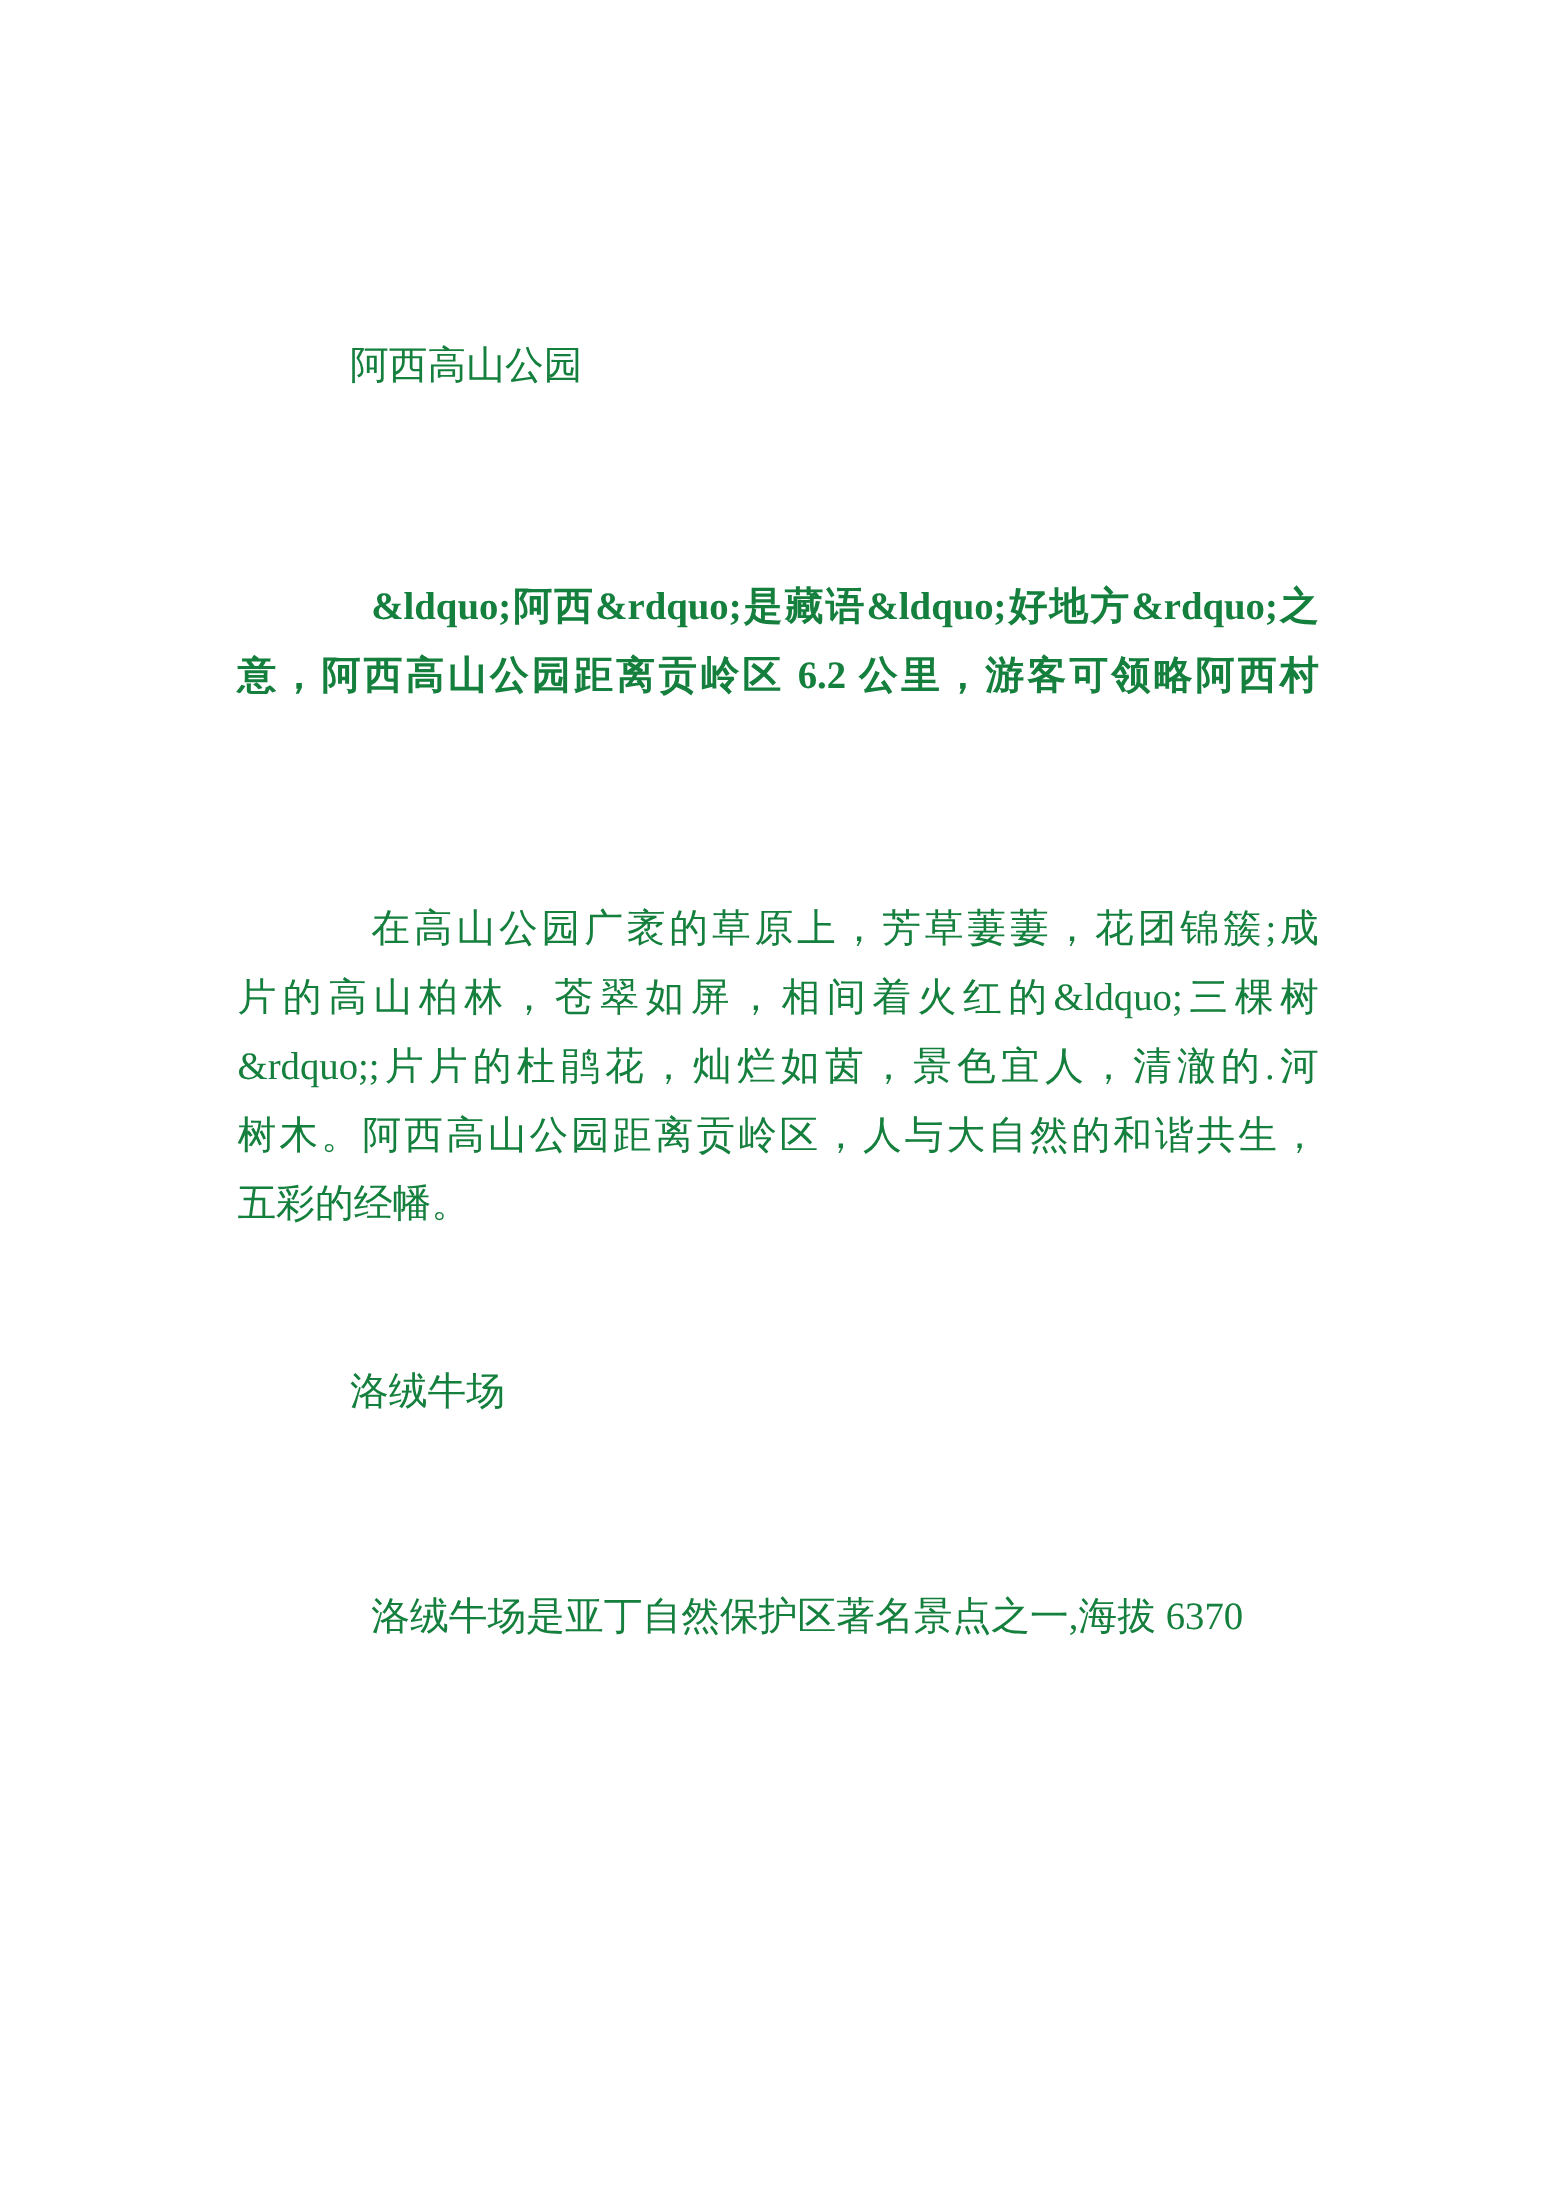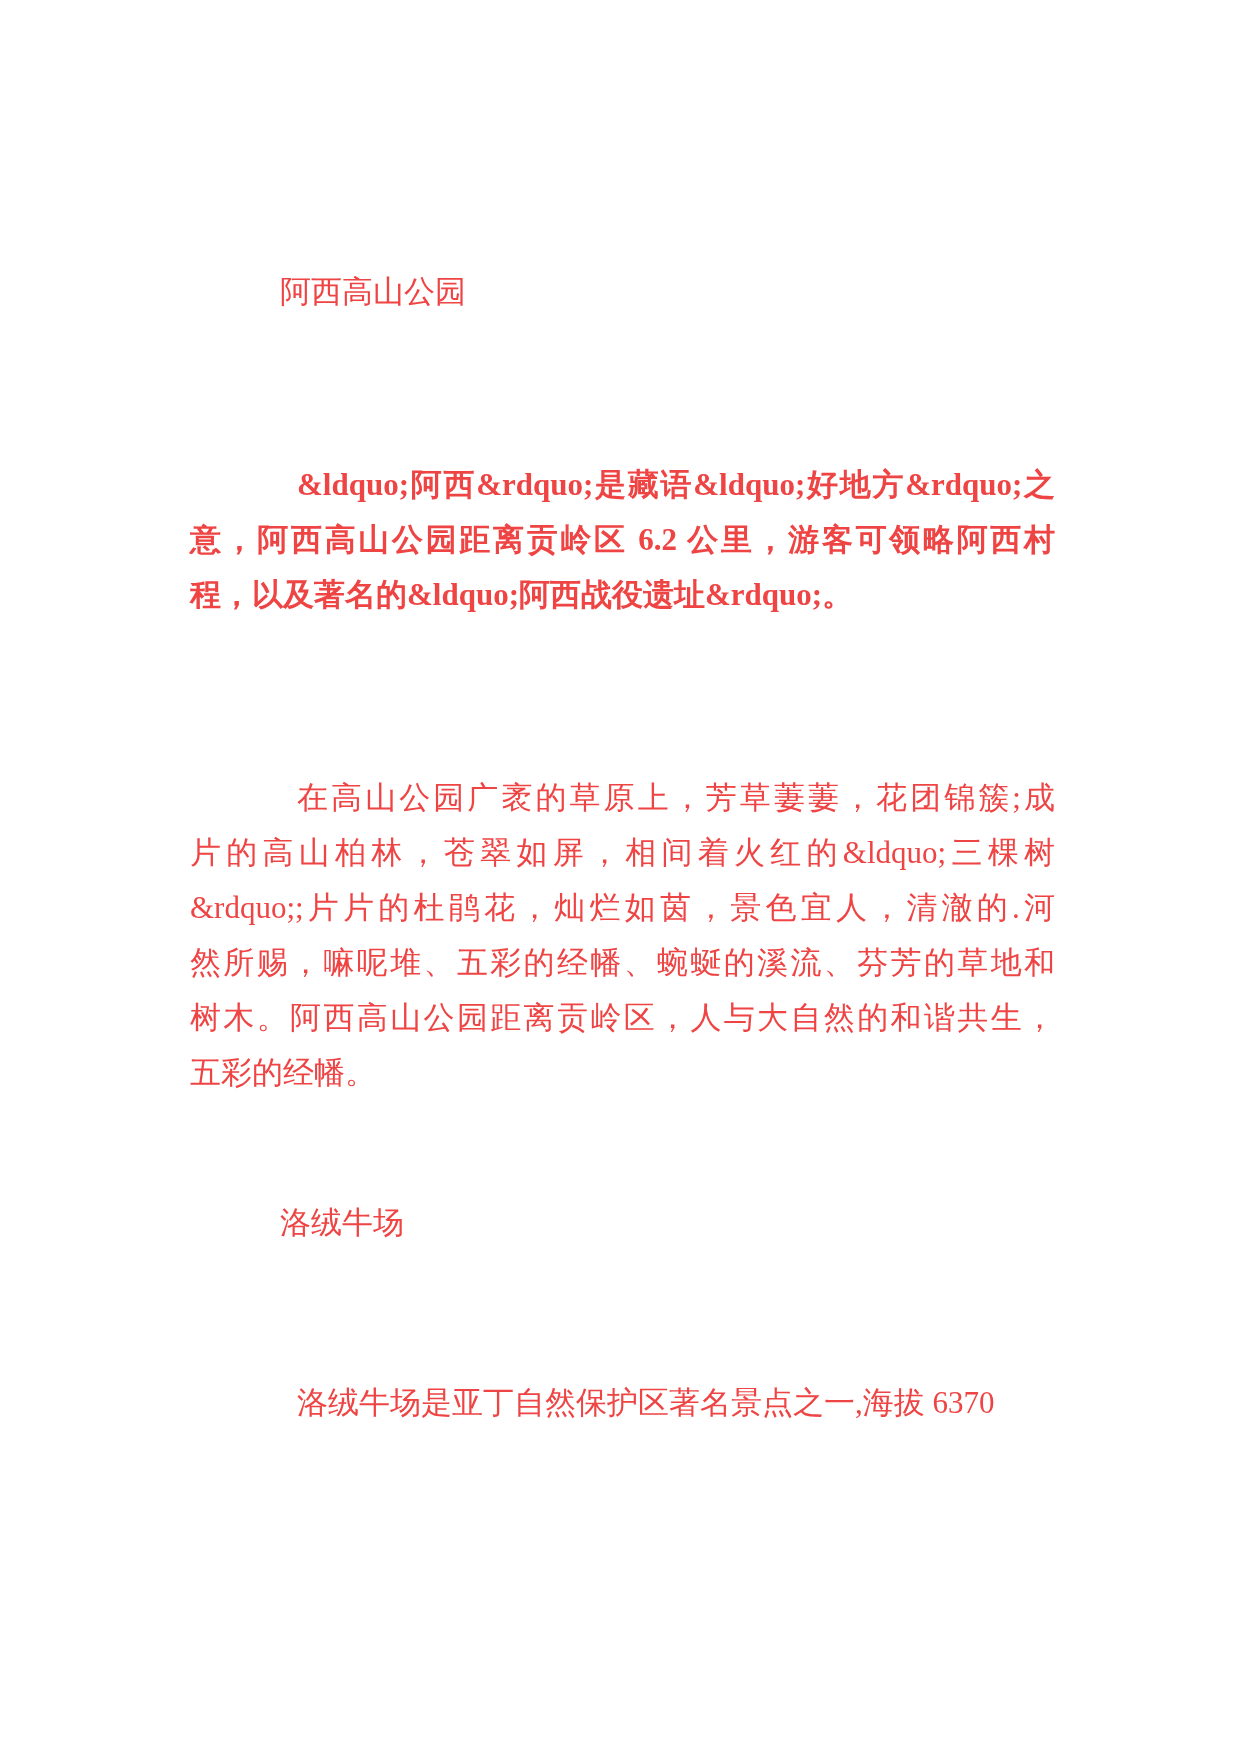--- a/index.html
+++ b/index.html
@@ -7,21 +7,21 @@
     padding: 0;
     background: #ffffff;
   }
   .page {
     position: relative;
     width: 1241px;
     height: 1754px;
     background: #ffffff;
     overflow: hidden;
     font-family: "Liberation Serif", "DejaVu Serif", serif;
-    color: #ef4444;
+    color: #15803d;
   }
   .content {
     box-sizing: border-box;
     width: 100%;
     padding: 264px 186px 0 190px;
     font-size: 31px;
     line-height: 55px;
     font-weight: 400;
   }
   .heading {
@@ -46,27 +46,25 @@
 </style>
 </head>
 <body>
 
 <div class="page">
   <div class="content">
       <div class="heading b0">阿西高山公园</div>
       <div class="para b1">
         <div class="line first">&amp;ldquo;阿西&amp;rdquo;是藏语&amp;ldquo;好地方&amp;rdquo;之</div>
         <div class="line">意，阿西高山公园距离贡岭区 6.2 公里，游客可领略阿西村</div>
-        <div class="line last">程，以及著名的&amp;ldquo;阿西战役遗址&amp;rdquo;。</div>
       </div>
       <div class="para b2">
         <div class="line first">在高山公园广袤的草原上，芳草萋萋，花团锦簇;成</div>
         <div class="line">片的高山柏林，苍翠如屏，相间着火红的&amp;ldquo;三棵树</div>
         <div class="line">&amp;rdquo;;片片的杜鹃花，灿烂如茵，景色宜人，清澈的.河</div>
-        <div class="line">然所赐，嘛呢堆、五彩的经幡、蜿蜒的溪流、芬芳的草地和</div>
         <div class="line">树木。阿西高山公园距离贡岭区，人与大自然的和谐共生，</div>
         <div class="line last">五彩的经幡。</div>
       </div>
       <div class="heading b3">洛绒牛场</div>
       <div class="para b4">
         <div class="line first last">洛绒牛场是亚丁自然保护区著名景点之一,海拔 6370</div>
       </div>
     </div>
 </div>
 

